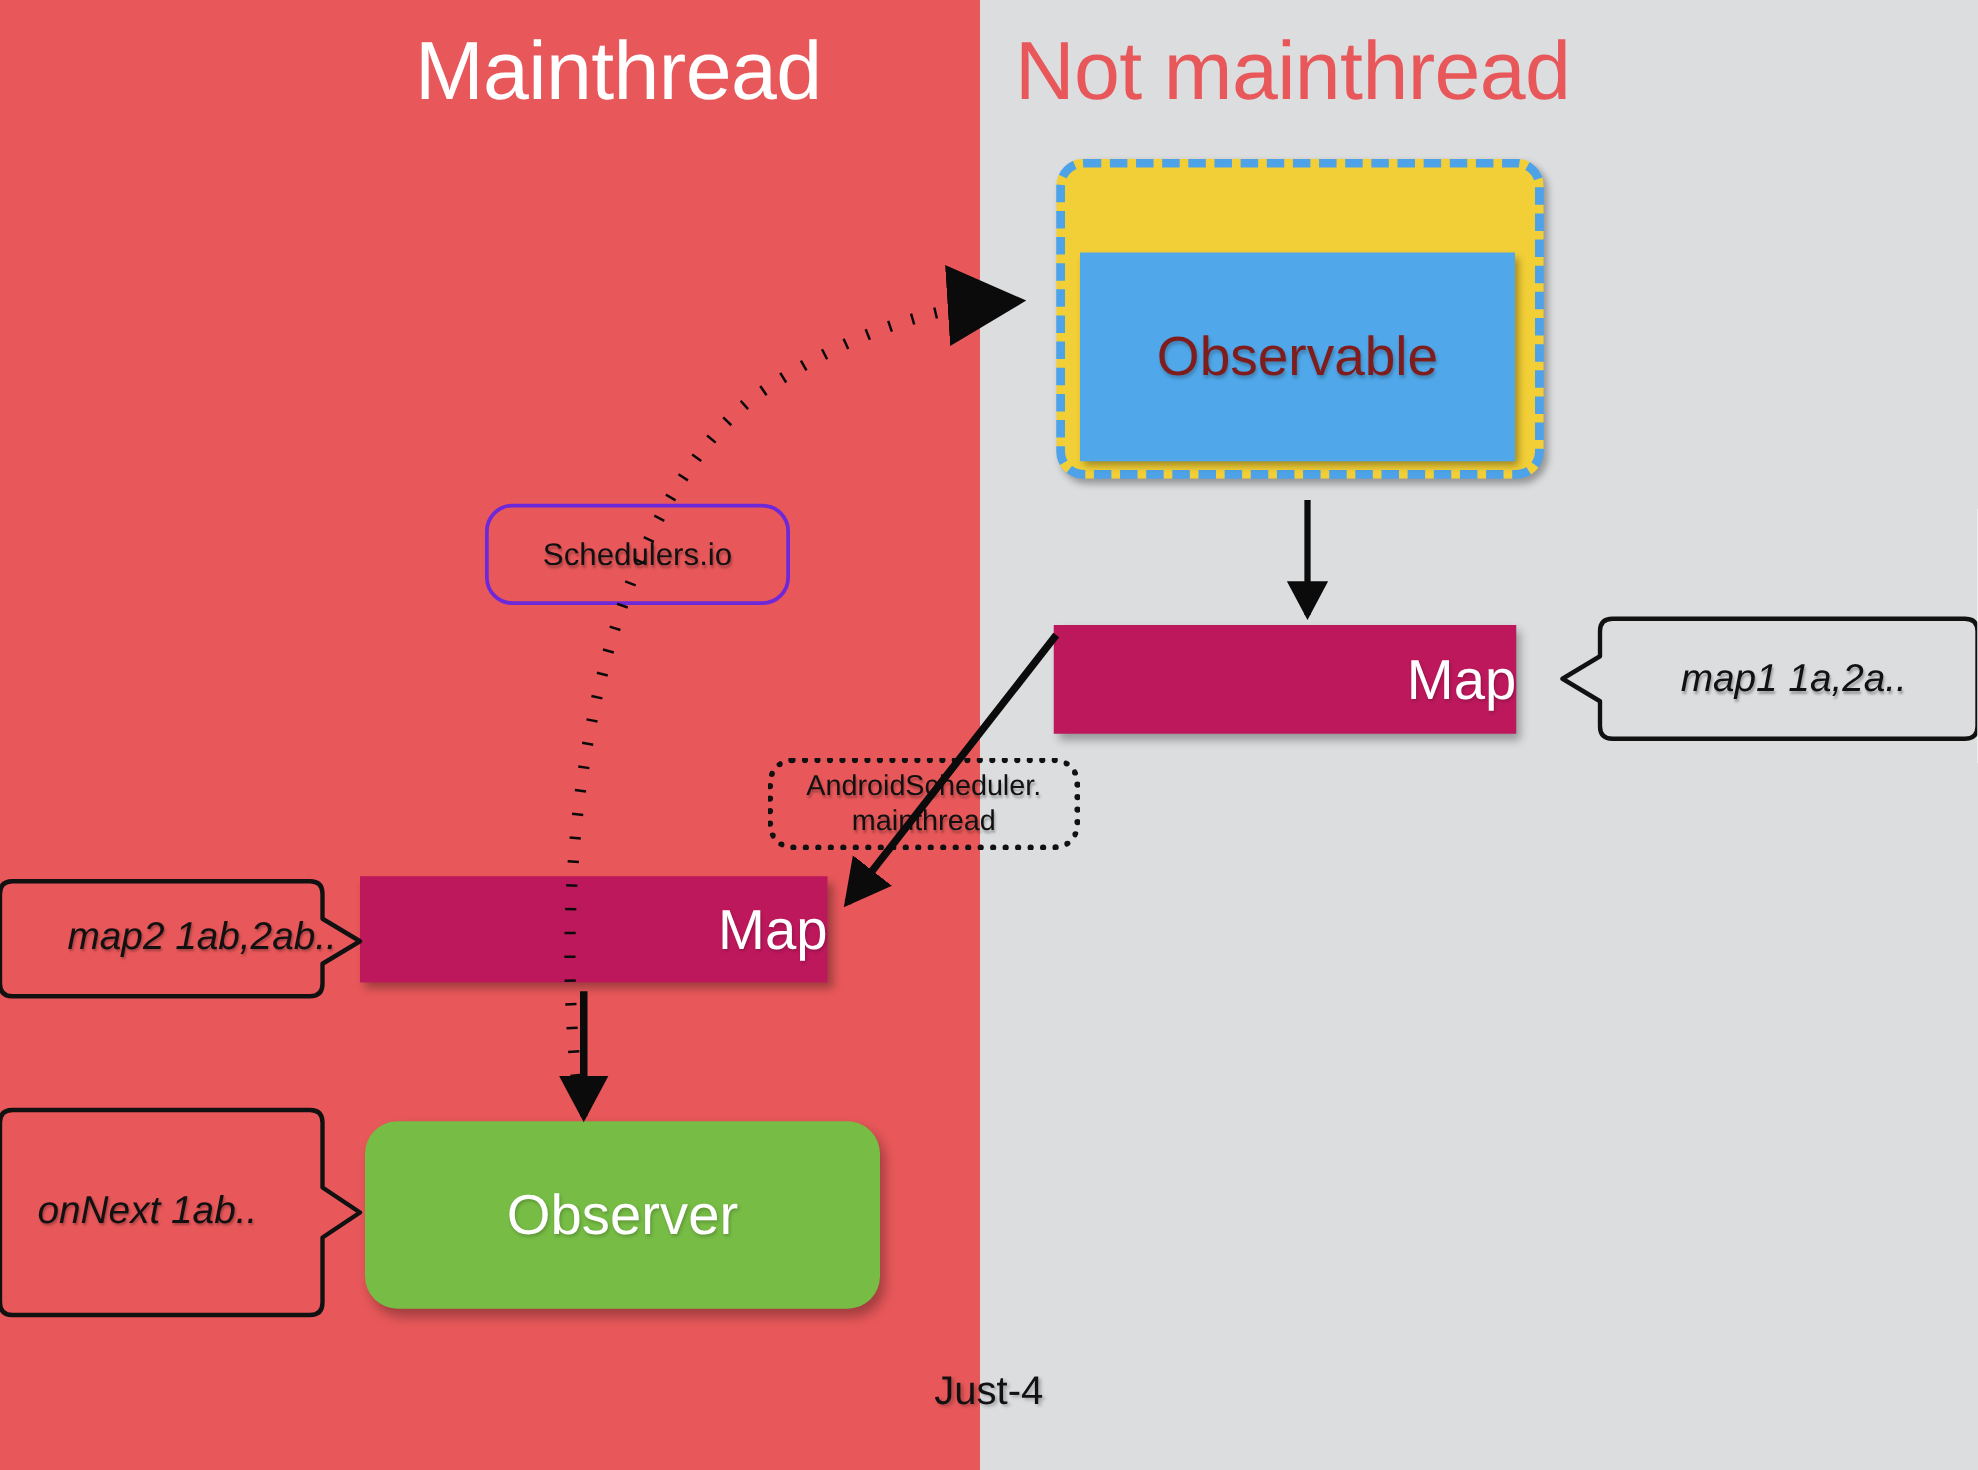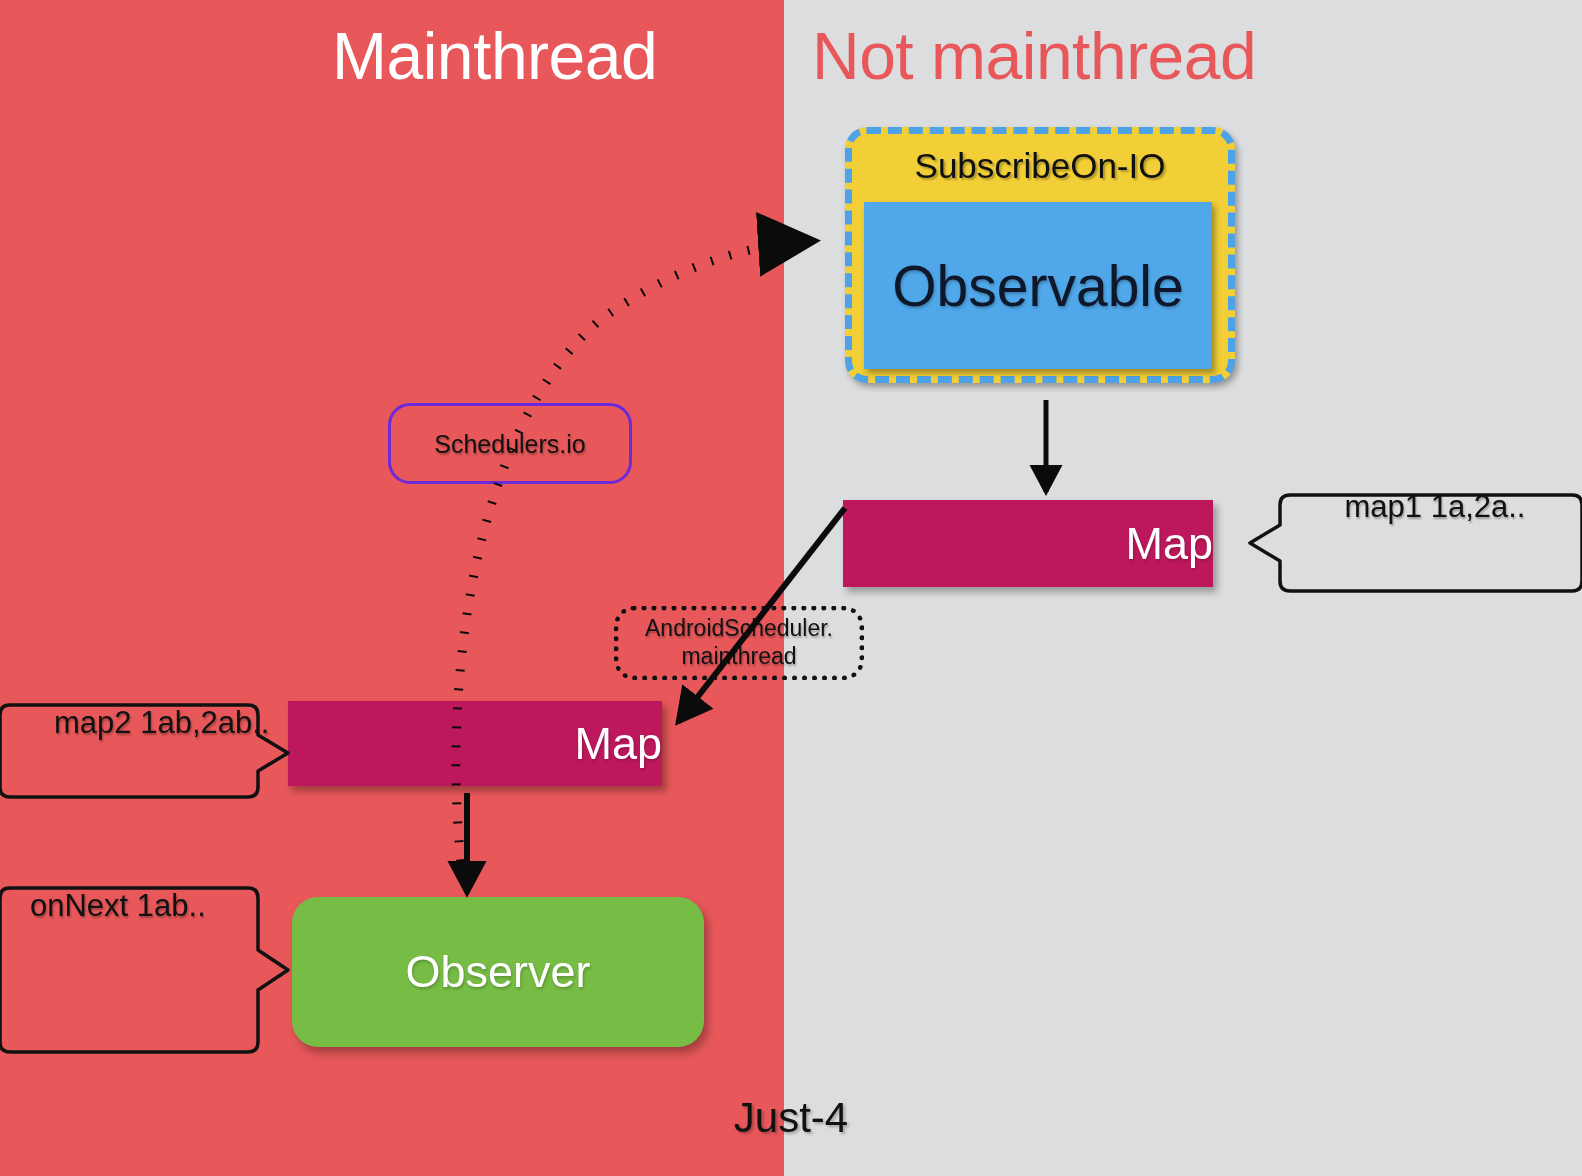--- a/index.html
+++ b/index.html
@@ -78,22 +78,22 @@
     top: 68px;
     width: 348px;
     height: 167px;
     background: #50a8ea;
     box-shadow: 3px 4px 6px rgba(0,0,0,0.35);
     display: flex;
     align-items: center;
     justify-content: center;
   }
   #observable-label {
-    font-size: 57px;
-    color: #0f172a;
+    font-size: 44px;
+    color: #7f1d1d;
     text-shadow: 1px 2px 3px rgba(0,0,0,0.25);
   }
   
   .map-box {
     position: absolute;
     background: #be185d;
     box-shadow: 4px 5px 7px rgba(0,0,0,0.32);
     display: flex;
     align-items: center;
     justify-content: flex-end;
@@ -165,26 +165,27 @@
     font-size: 23px;
   }
   
   .callout {
     position: absolute;
   }
   .callout-text {
     position: absolute;
     display: flex;
     flex-direction: column;
-    justify-content: flex-start;
+    justify-content: center;
     color: #111111;
     text-shadow: 1px 2px 2px rgba(0,0,0,0.3);
     font-size: 31px;
     line-height: 1.55;
     white-space: nowrap;
+    font-style: italic;
   }
   #callout-map1 { left: 1247px; top: 483px; }
   #callout-map1-text { left: 1290px; top: 483px; width: 290px; height: 120px; align-items: center; }
   #callout-map2 { left: -4px; top: 699px; }
   #callout-map2-text { left: 10px; top: 699px; width: 250px; height: 100px; margin-left: 44px; }
   #callout-observer { left: -4px; top: 882px; }
   #callout-observer-text { left: 30px; top: 882px; width: 230px; height: 172px; }
   
   #arrows {
     position: absolute;
@@ -194,38 +195,37 @@
     height: 1176px;
     pointer-events: none;
   }
   
   #footer-caption {
     position: absolute;
     left: 0;
     right: 0;
     top: 1094px;
     text-align: center;
-    font-size: 42px;
+    font-size: 32px;
     color: #111111;
     text-shadow: 2px 2px 3px rgba(0,0,0,0.28);
   }
 </style>
 </head>
 <body>
 
 <div id="canvas">
 
   <div class="pane" id="pane-main"></div>
   <div class="pane" id="pane-notmain"></div>
 
   <div class="pane-title" id="title-mainthread">Mainthread</div>
   <div class="pane-title" id="title-notmainthread">Not mainthread</div>
 
   <div id="subscribeon-box">
-    <div id="subscribeon-label">SubscribeOn-IO</div>
     <div id="observable-box">
       <span id="observable-label">Observable</span>
     </div>
   </div>
 
   <div class="map-box" id="map-right">
     <span class="map-label">Map</span>
   </div>
 
   <div class="map-box" id="map-left">

